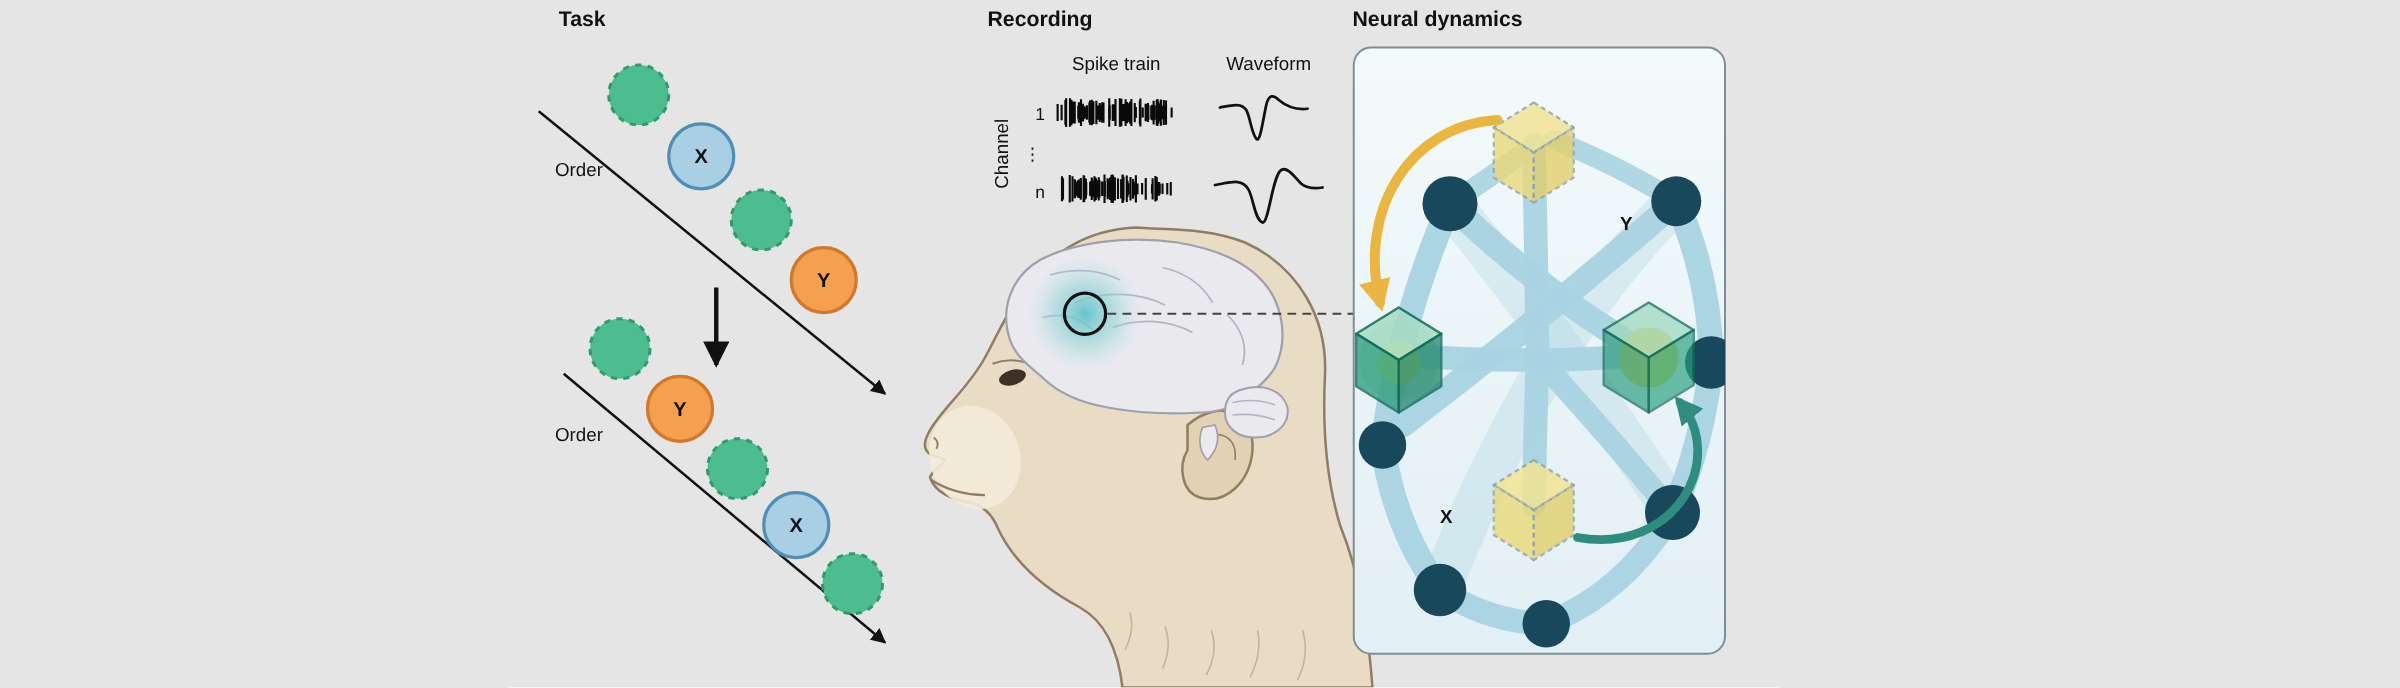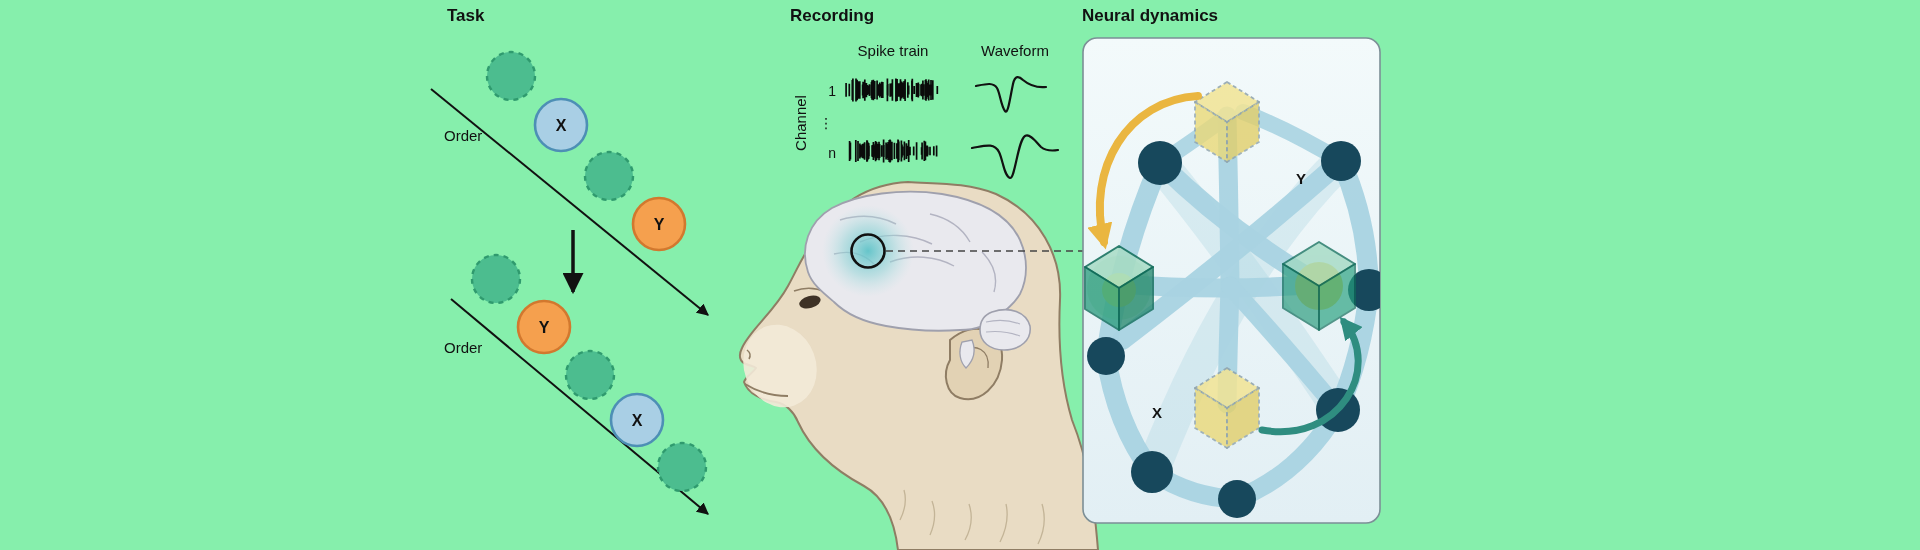--- a/index.html
+++ b/index.html
@@ -1,16 +1,16 @@
 <!DOCTYPE html>
 <html><head>
 <meta charset="utf-8">
 <style>
   html,body{margin:0;padding:0;background:#ffffff;}
-  .canvas{position:relative;width:1920px;height:550px;background:#86efac;overflow:hidden;
+  .canvas{position:relative;width:1920px;height:550px;background:#e5e5e5;overflow:hidden;
           font-family:"Liberation Sans", sans-serif;}
   svg{display:block;}
   svg text{font-family:"Liberation Sans", sans-serif;fill:#111;}
   .panel-title{font-size:17px;font-weight:700;}
   .small-label{font-size:15px;}
   .channel-num{font-size:14px;}
   .circle-letter{font-size:16px;font-weight:700;}
   .cube-label{font-size:15px;font-weight:700;}
 </style>
 </head>

